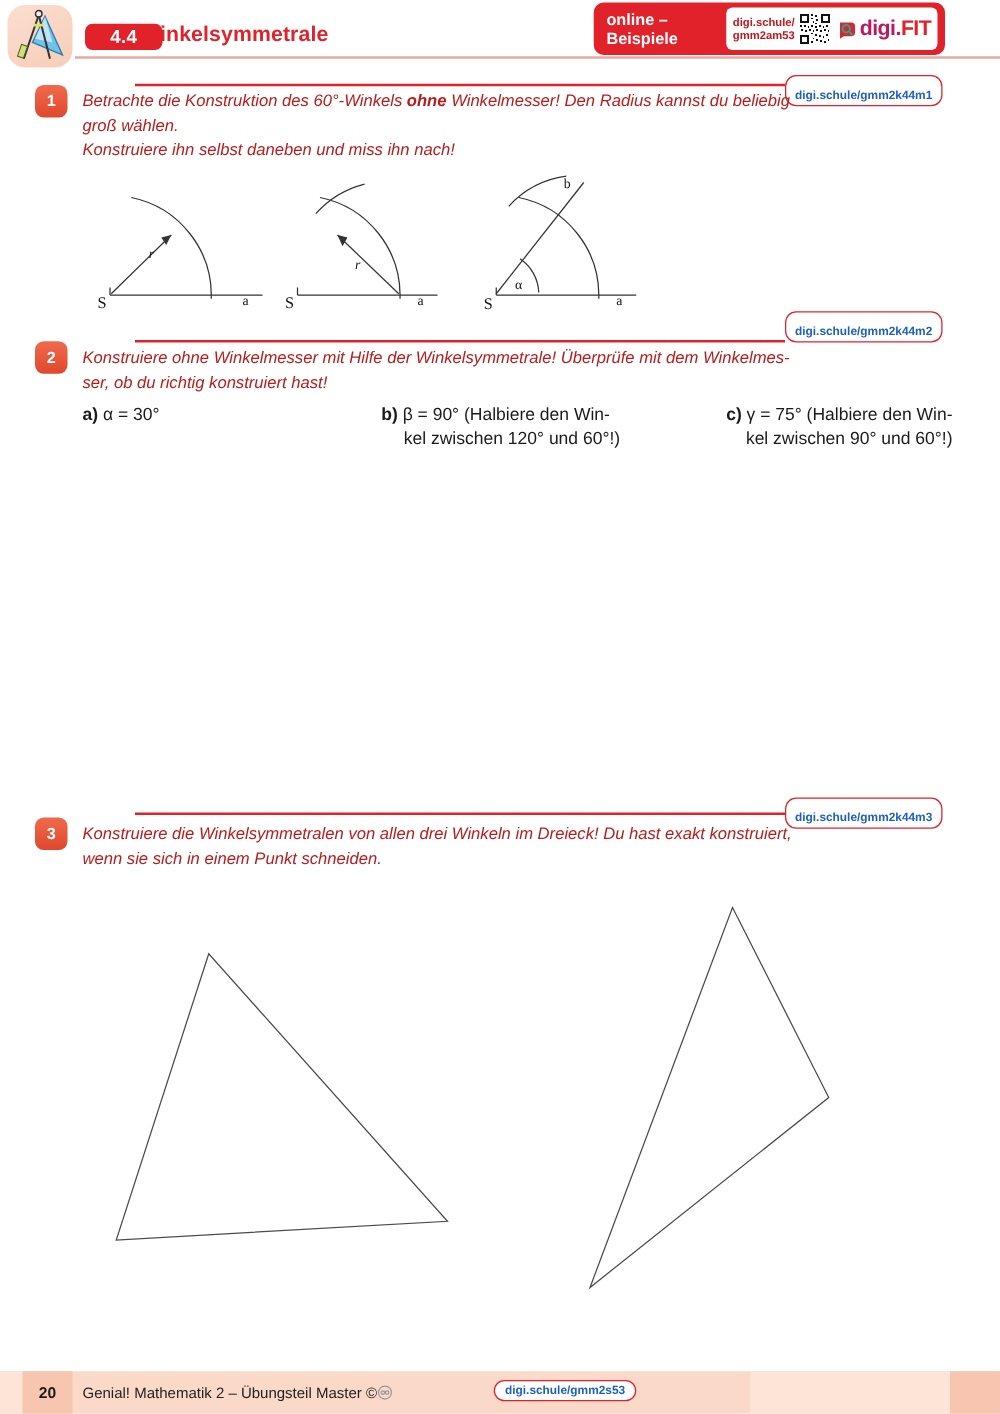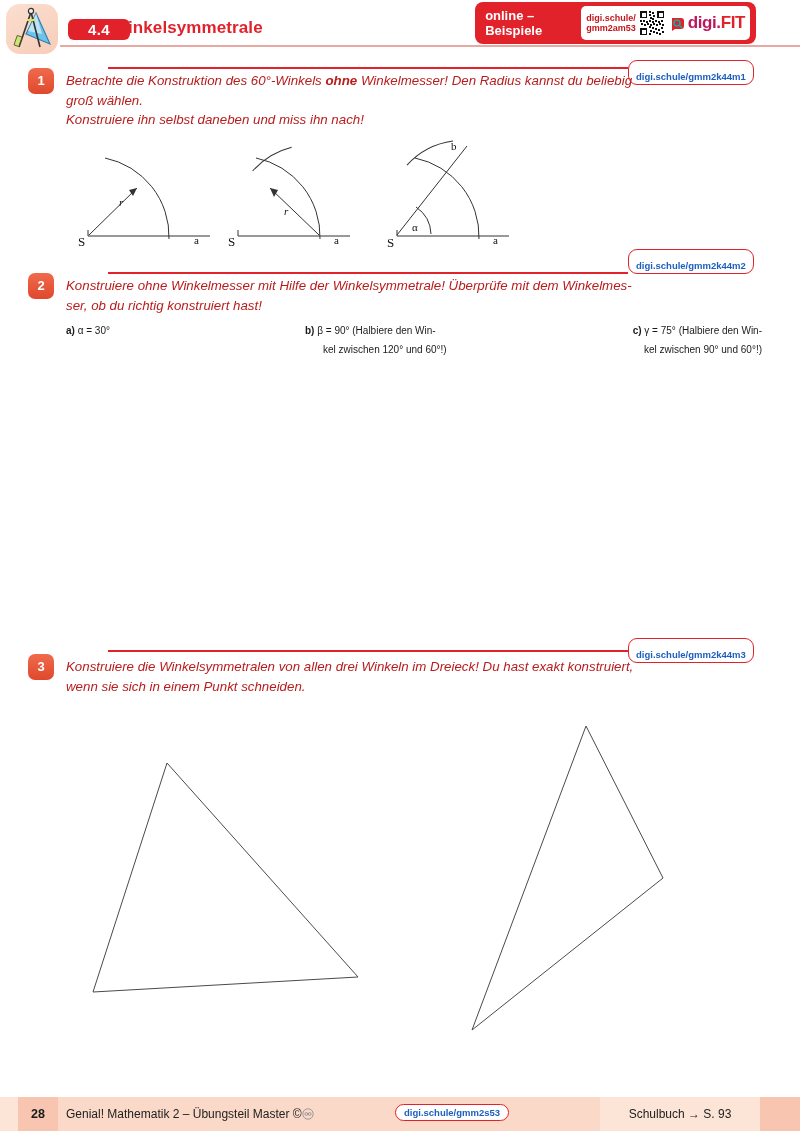--- a/index.html
+++ b/index.html
@@ -147,21 +147,21 @@
     font-size: 9.5px;
     font-weight: bold;
     padding: 10px 7px 2px 7px;
     line-height: 11px;
     white-space: nowrap;
   }
 
   
   .sub-item {
     position: absolute;
-    font-size: 10px;
+    font-size: 14px;
     line-height: 18.5px;
   }
   .sub-item .lbl { font-weight: bold; }
 
   
   .fig { position: absolute; }
   .fig svg { display: block; }
 
   
   #footer {
@@ -433,23 +433,22 @@
 <div class="fig" style="left:0px; top:700px;">
   <svg width="800" height="360" viewBox="0 0 800 360">
     <polygon points="167,63 93,292 358,277" fill="none" stroke="#4a4a4a" stroke-width="1"></polygon>
     <polygon points="586,26 663,178 472,330" fill="none" stroke="#4a4a4a" stroke-width="1"></polygon>
   </svg>
 </div>
 
 <div id="footer">
   <div id="footer-left-edge"></div>
   <div id="footer-pagebox"></div>
-  <div id="footer-pagenum">28</div>
+  <div id="footer-pagenum">20</div>
   <div id="footer-title"><span>Genial! Mathematik 2 – Übungsteil Master ©</span><svg class="cc-mark" viewBox="0 0 12 12">
         <circle cx="6" cy="6" r="5.2" fill="none" stroke="#999" stroke-width="1"></circle>
         <circle cx="4.3" cy="6" r="1.4" fill="none" stroke="#999" stroke-width="1"></circle>
         <circle cx="7.7" cy="6" r="1.4" fill="none" stroke="#999" stroke-width="1"></circle>
       </svg></div>
   <div id="footer-code-badge">digi.schule/gmm2s53</div>
   <div id="footer-right-band"></div>
-  <div id="footer-schulbuch">Schulbuch → S. 93</div>
   <div id="footer-far-right"></div>
 </div>
 
 </body></html>

